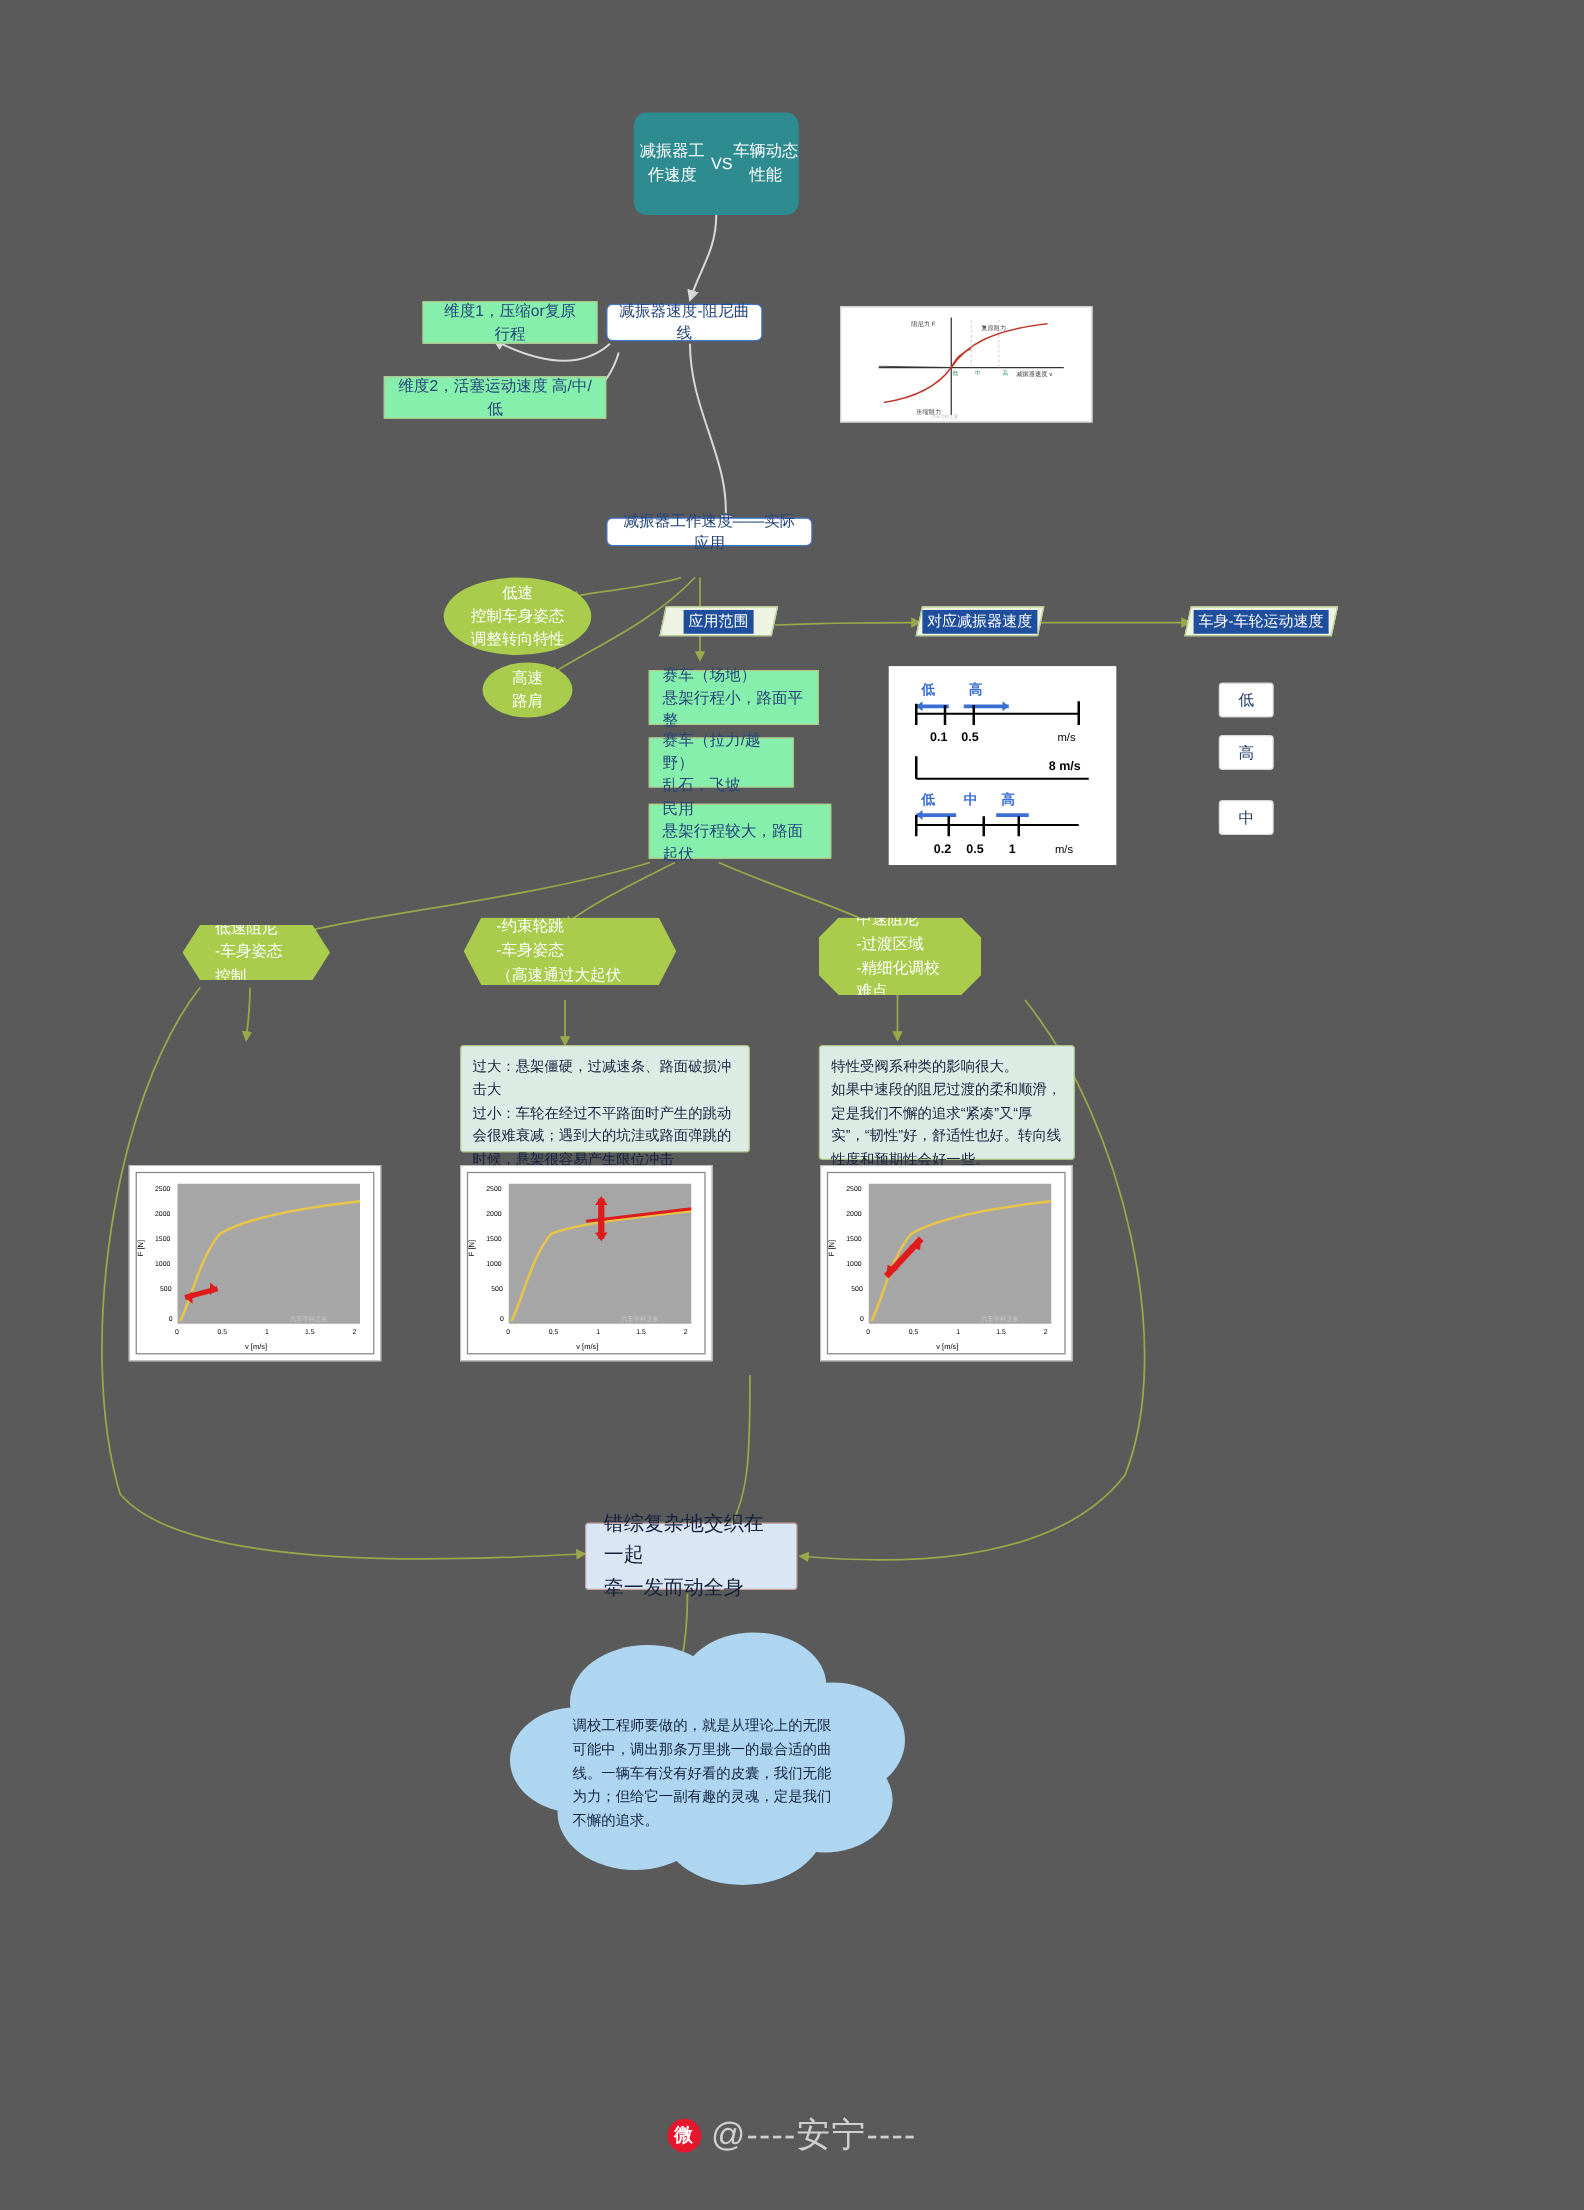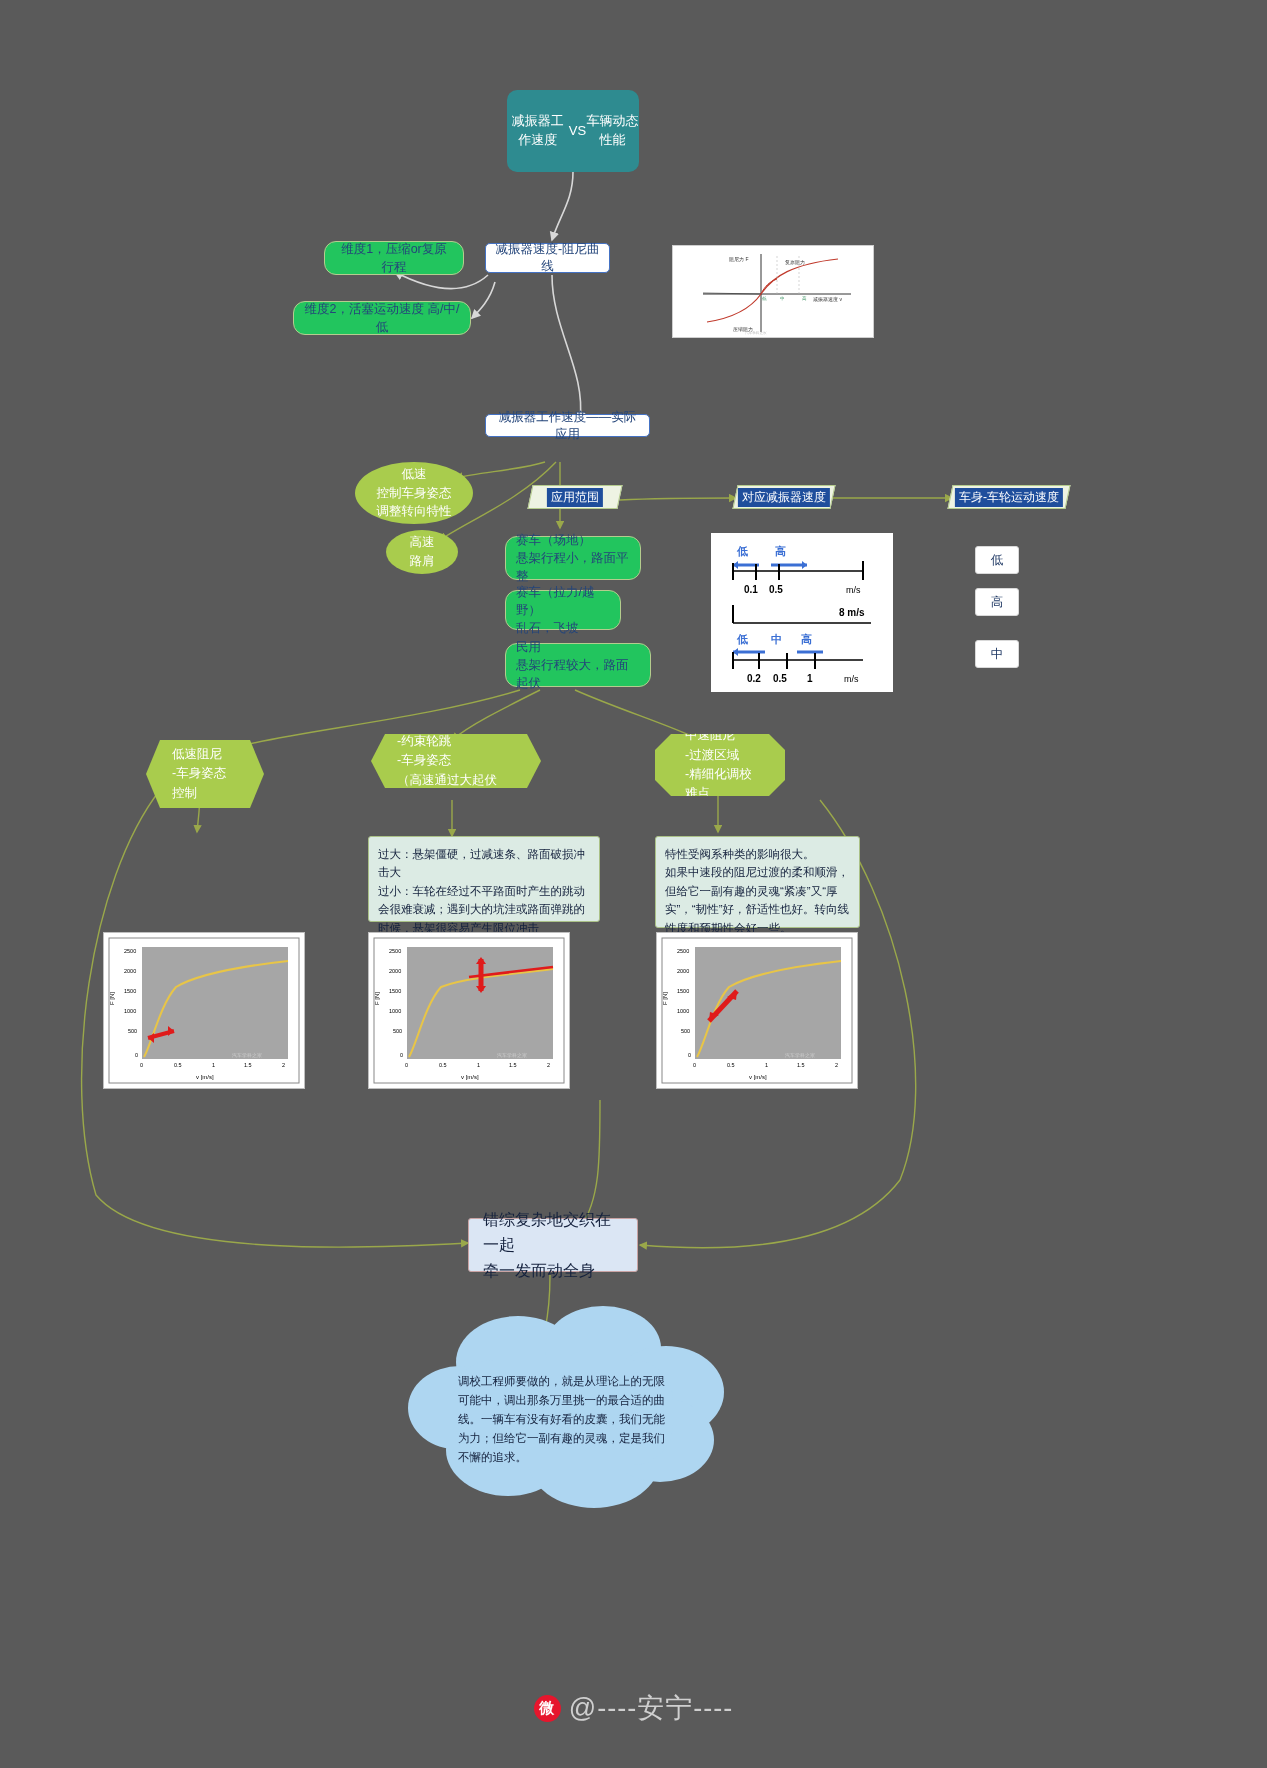--- a/index.html
+++ b/index.html
@@ -16,23 +16,23 @@
   .title-box{
     left:507px;top:90px;width:132px;height:82px;
     background:#2e8b90;border-radius:10px;
     color:#fff;font-size:13px;line-height:1.45;
     display:flex;flex-direction:row;align-items:center;justify-content:center;
     text-align:center;
   }
 
   
   .pg-box{
-    background:#22c55e;border:1px solid #b5cc8e;border-radius:12px;
+    background:#86efac;border:1px solid #b5cc8e;border-radius:0;
     color:#24457a;font-size:12.5px;display:flex;align-items:center;
-    justify-content:center;padding:6px 10px;text-align:center;line-height:1.45;
+    justify-content:center;padding:6px 10px;text-align:center;line-height:1.45;margin-left:14px;
   }
   .pg-left{justify-content:flex-start;text-align:left;}
 
   
   .wb-box{
     background:#ffffff;border:1.6px solid #4472c4;border-radius:5px;
     color:#24457a;font-size:12.5px;display:flex;align-items:center;
     justify-content:center;padding:5px 9px;text-align:center;
   }
   .plain-white{
@@ -250,40 +250,40 @@
       <text x="62" y="149" font-size="10" fill="#000" font-weight="bold">0.5</text>
       <text x="96" y="149" font-size="10" fill="#000" font-weight="bold">1</text>
       <text x="133" y="149" font-size="9" fill="#000">m/s</text>
     </svg>
   </div>
 
   <div class="node plain-white" style="left:975px;top:546px;width:44px;height:28px;">低</div>
   <div class="node plain-white" style="left:975px;top:588px;width:44px;height:28px;">高</div>
   <div class="node plain-white" style="left:975px;top:640px;width:44px;height:28px;">中</div>
 
-  <div class="node hexagon" style="left:146px;top:740px;width:118px;height:68px;">
+  <div class="node hexagon" style="left:146px;top:740px;width:118px;height:44px;">
     <span style="white-space:pre-line;">低速阻尼
 -车身姿态控制</span>
   </div>
   <div class="node hexagon" style="left:371px;top:734px;width:170px;height:54px;">
     <span style="white-space:pre-line;">高速阻尼
 -约束轮跳
 -车身姿态
 （高速通过大起伏时）</span>
   </div>
   <div class="node hexagon hex-oct" style="left:655px;top:734px;width:130px;height:62px;">
     <span style="white-space:pre-line;padding-left:4px;">中速阻尼
 -过渡区域
 -精细化调校难点</span>
   </div>
 
   <div class="node info-box" style="left:368px;top:836px;width:232px;height:86px;">过大：悬架僵硬，过减速条、路面破损冲击大
 过小：车轮在经过不平路面时产生的跳动会很难衰减；遇到大的坑洼或路面弹跳的时候，悬架很容易产生限位冲击</div>
   <div class="node info-box" style="left:655px;top:836px;width:205px;height:92px;">特性受阀系种类的影响很大。
-如果中速段的阻尼过渡的柔和顺滑，但给它一副有趣的灵魂“紧凑”又“厚实”，“韧性”好，舒适性也好。转向线性度和预期性会好一些。</div>
+如果中速段的阻尼过渡的柔和顺滑，定是我们不懈的追求“紧凑”又“厚实”，“韧性”好，舒适性也好。转向线性度和预期性会好一些。</div>
 
   <div class="chart-card" style="left:103px;top:932px;width:200px;height:155px;">
     <svg viewBox="0 0 200 155" width="200" height="155">
       <rect x="0" y="0" width="200" height="155" fill="#fff"></rect>
       <rect x="5" y="5" width="190" height="145" fill="none" stroke="#888" stroke-width="1"></rect>
       <rect x="38" y="14" width="146" height="112" fill="#a6a6a6"></rect>
       <text x="10" y="72" font-size="6" fill="#000" transform="rotate(-90 10,72)">F [N]</text>
       <text x="20" y="20" font-size="5.5" fill="#000">2500</text>
       <text x="20" y="40" font-size="5.5" fill="#000">2000</text>
       <text x="20" y="60" font-size="5.5" fill="#000">1500</text>

